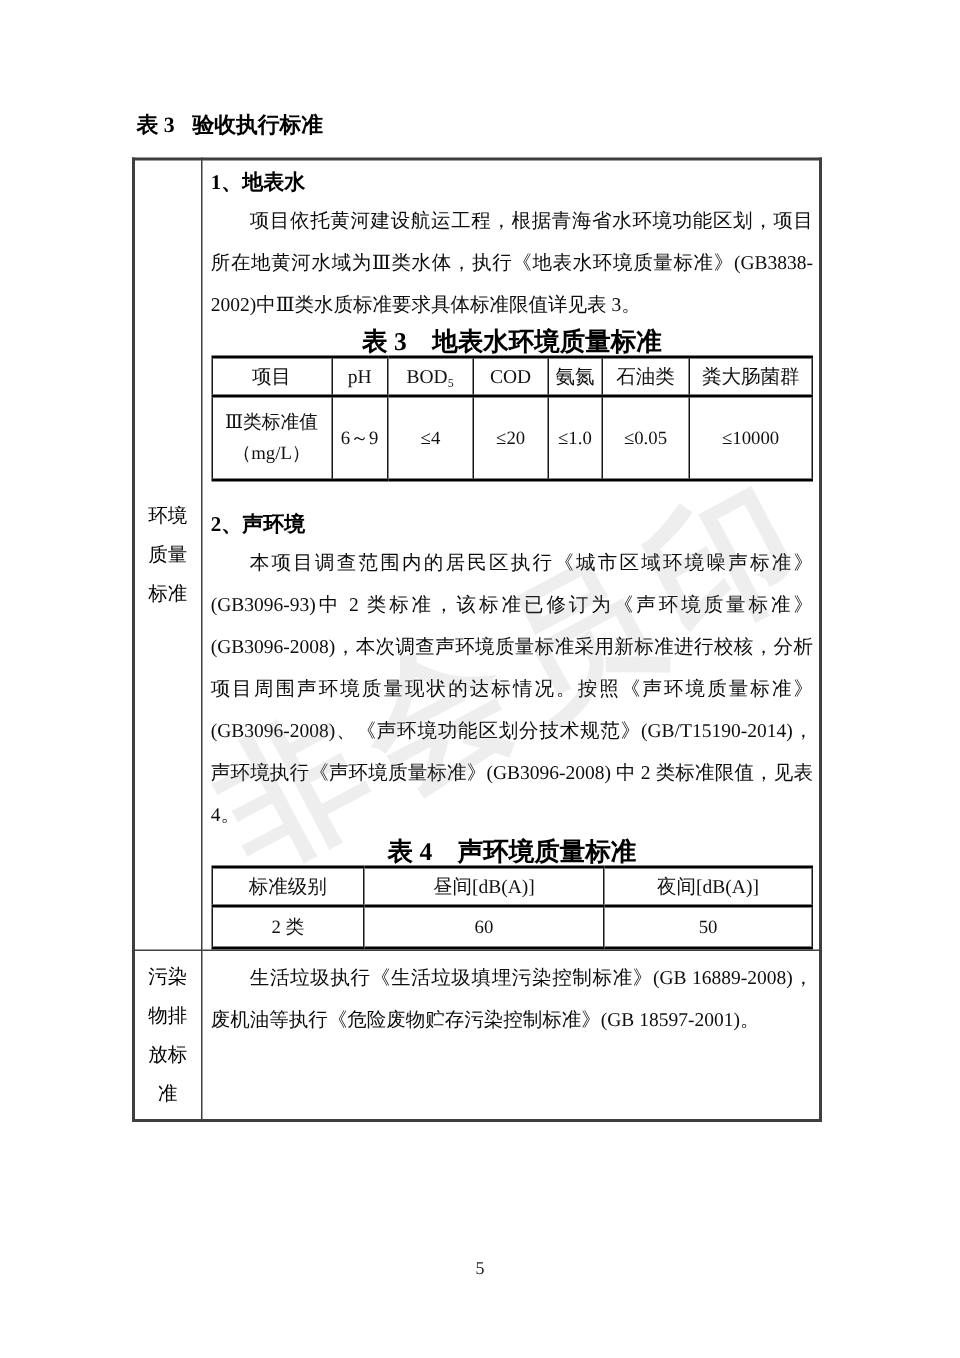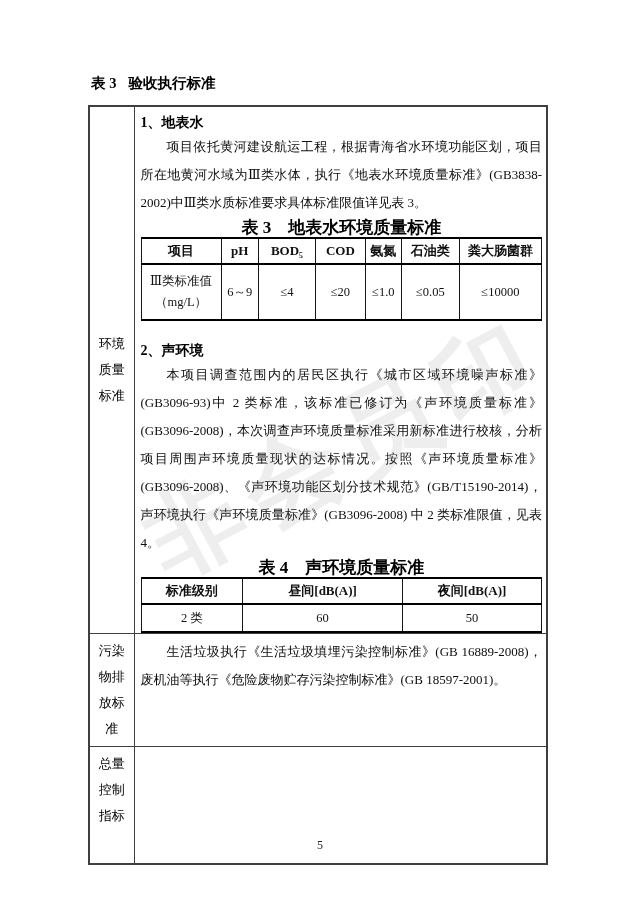--- a/index.html
+++ b/index.html
@@ -54,21 +54,21 @@
   .inner-table {
     width: 100%; border-collapse: collapse; table-layout: fixed;
     margin-top: 1px;
   }
   .inner-table th, .inner-table td {
     border: 1px solid #161616;
     text-align: center; vertical-align: middle;
     padding: 1px 2px; overflow: hidden;
   }
   .inner-table th {
-    font-size: 13px; font-weight: bold;
+    font-size: 13px; font-weight: normal;
     border-top: 2.5px solid #000; border-bottom: 2px solid #000;
   }
   .inner-table td {
     font-size: 12.5px; font-weight: normal;
     border-bottom: 2.5px solid #000;
     line-height: 21px;
   }
   .t3 th { height: 22px; }
   .t3 td { height: 52px; }
   .t4 th { height: 22px; }
@@ -168,24 +168,18 @@
           </tbody>
         </table>
       </td>
     </tr>
     <tr>
       <td class="label-cell v-mid" style="height:99px">污染物排放标准</td>
       <td class="content-cell">
         <p class="body-text">生活垃圾执行《生活垃圾填埋污染控制标准》(GB 16889-2008)，废机油等执行《危险废物贮存污染控制标准》(GB 18597-2001)。</p>
       </td>
     </tr>
-    <tr>
-      <td class="label-cell v-top" style="height:108px">总量控制指标</td>
-      <td class="content-cell">
-        <p class="body-text"></p>
-      </td>
-    </tr>
   </tbody>
 </table>
 
 <div class="watermark">非会员印</div>
 
 <div class="page-number">5</div>
 
 </body></html>

